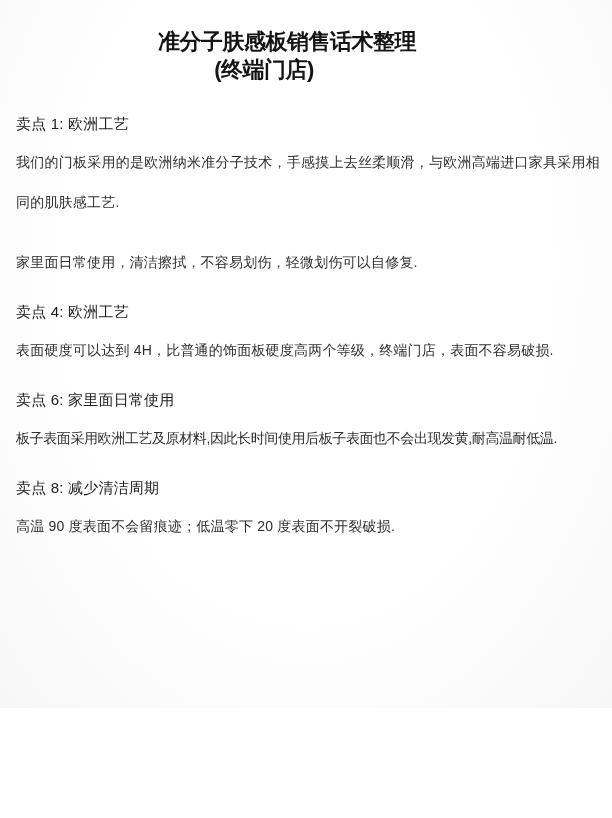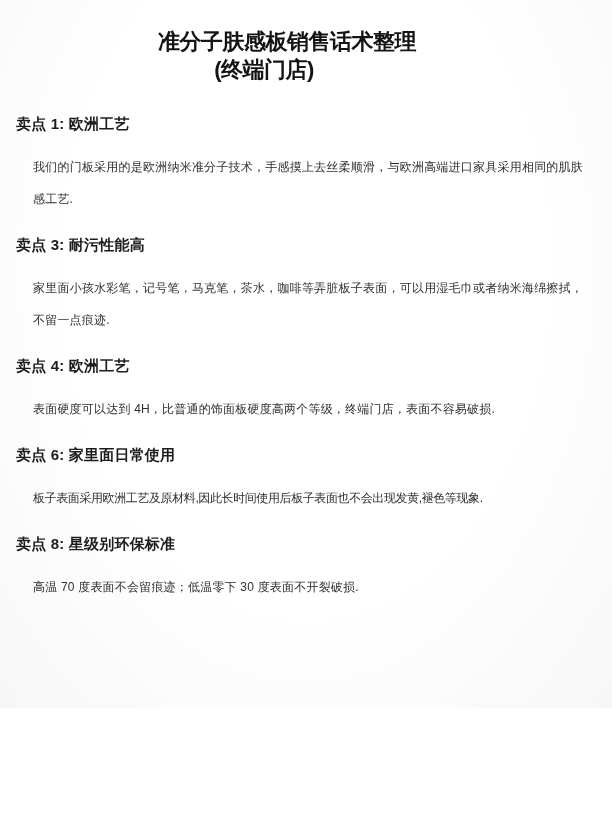--- a/index.html
+++ b/index.html
@@ -38,28 +38,28 @@
     letter-spacing: -0.5px;
     transform: translateX(-44px);
   }
   .sec {
     margin: 0 0 20px 0;
   }
   .sec h2 {
     margin: 0 0 8px 0;
     font-size: 15px;
     line-height: 20px;
-    font-weight: bold;
+    font-weight: normal;
     color: #1c1c1c;
     letter-spacing: 0.2px;
   }
   .sec p {
-    margin: 17px;
-    font-size: 12px;
-    line-height: 32px;
+    margin: 0;
+    font-size: 14px;
+    line-height: 40px;
     color: #2e2e2e;
     letter-spacing: 0.2px;
     text-align: justify;
   }
   .sec.tight p {
     white-space: nowrap;
     letter-spacing: -0.4px;
   }
 </style>
 </head>
@@ -71,37 +71,34 @@
     <div class="t1">准分子肤感板销售话术整理</div>
     <div class="t2">(终端门店)</div>
   </header>
 
   <section class="sec">
     <h2>卖点 1: 欧洲工艺</h2>
     <p>我们的门板采用的是欧洲纳米准分子技术，手感摸上去丝柔顺滑，与欧洲高端进口家具采用相同的肌肤感工艺.</p>
   </section>
 
   <section class="sec">
+    <p>家里面日常使用，清洁擦拭，不容易划伤，轻微划伤可以自修复.</p>
   </section>
 
-  <section class="sec">
-    <h2>卖点 3: 耐污性能高</h2>
-    <p>家里面小孩水彩笔，记号笔，马克笔，茶水，咖啡等弄脏板子表面，可以用湿毛巾或者纳米海绵擦拭，不留一点痕迹.</p>
-  </section>
 
   <section class="sec">
     <h2>卖点 4: 欧洲工艺</h2>
     <p>表面硬度可以达到 4H，比普通的饰面板硬度高两个等级，终端门店，表面不容易破损.</p>
   </section>
 
 
   <section class="sec tight">
     <h2>卖点 6: 家里面日常使用</h2>
-    <p>板子表面采用欧洲工艺及原材料,因此长时间使用后板子表面也不会出现发黄,褪色等现象.</p>
+    <p>板子表面采用欧洲工艺及原材料,因此长时间使用后板子表面也不会出现发黄,耐高温耐低温.</p>
   </section>
 
 
   <section class="sec">
-    <h2>卖点 8: 星级别环保标准</h2>
-    <p>高温 70 度表面不会留痕迹；低温零下 30 度表面不开裂破损.</p>
+    <h2>卖点 8: 减少清洁周期</h2>
+    <p>高温 90 度表面不会留痕迹；低温零下 20 度表面不开裂破损.</p>
   </section>
 
 </div>
 
 </body></html>

